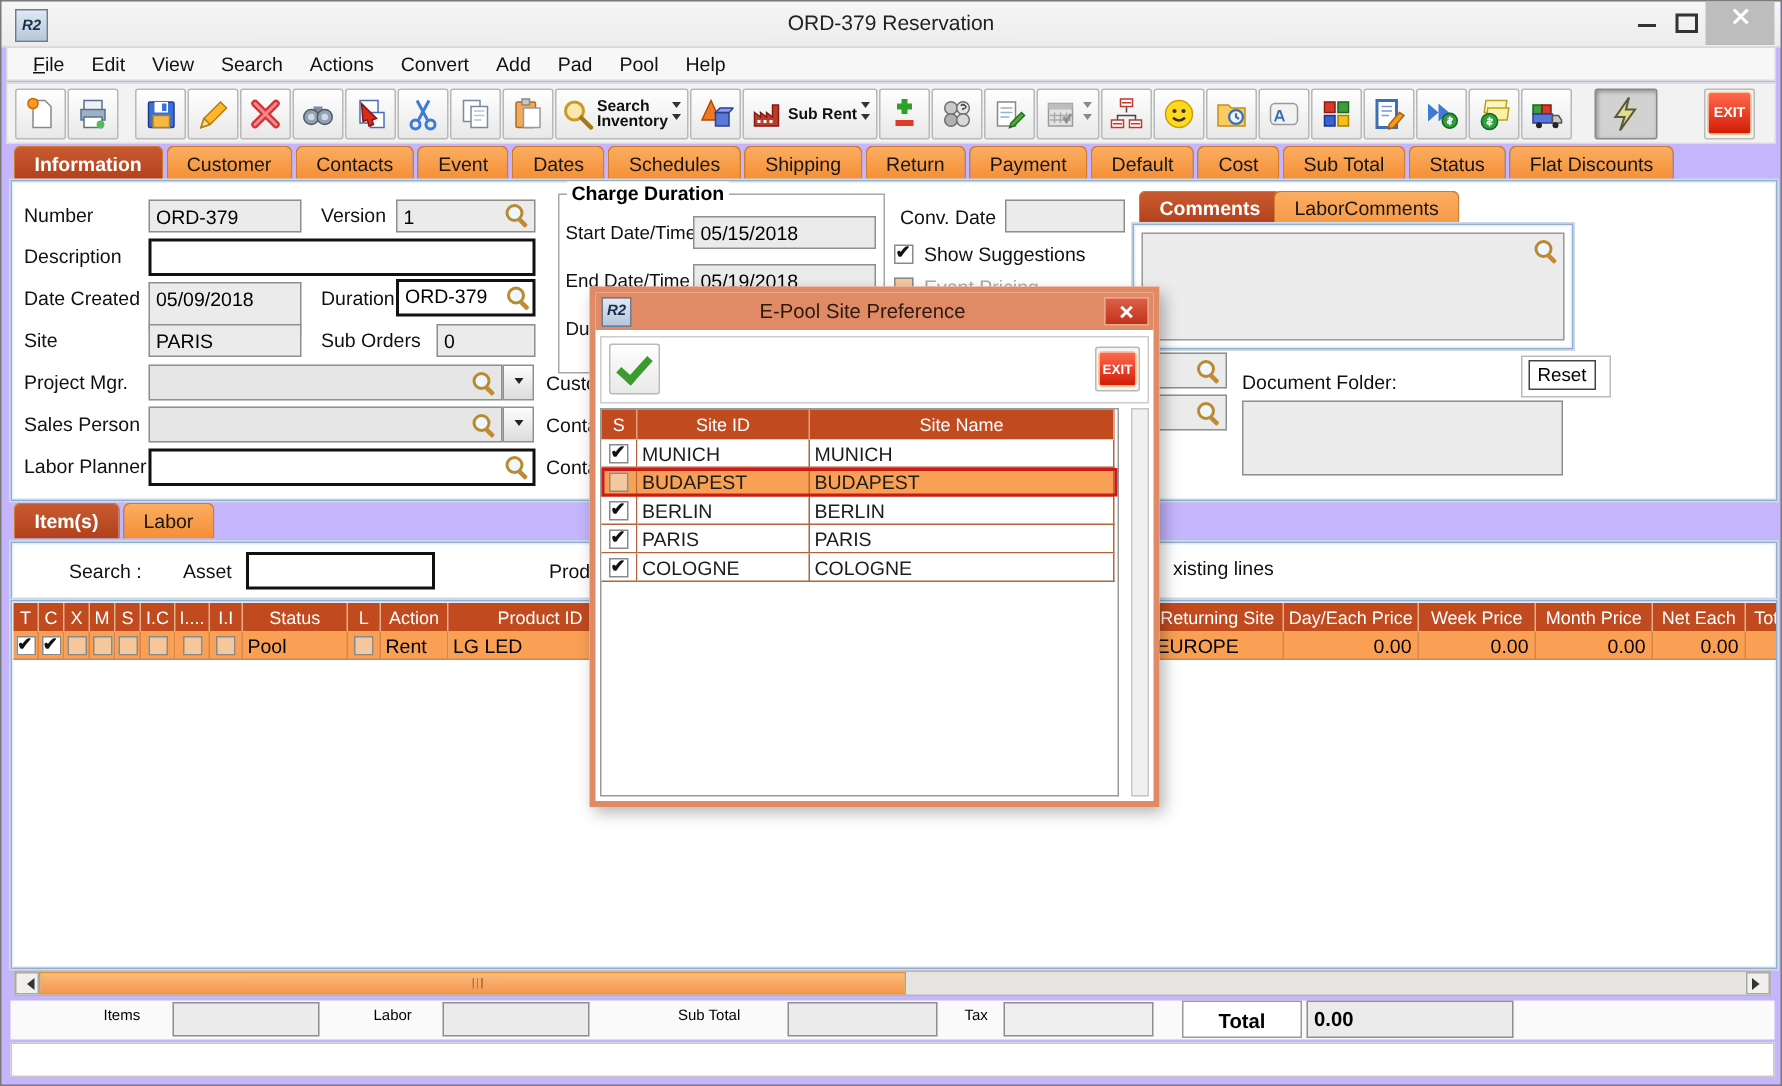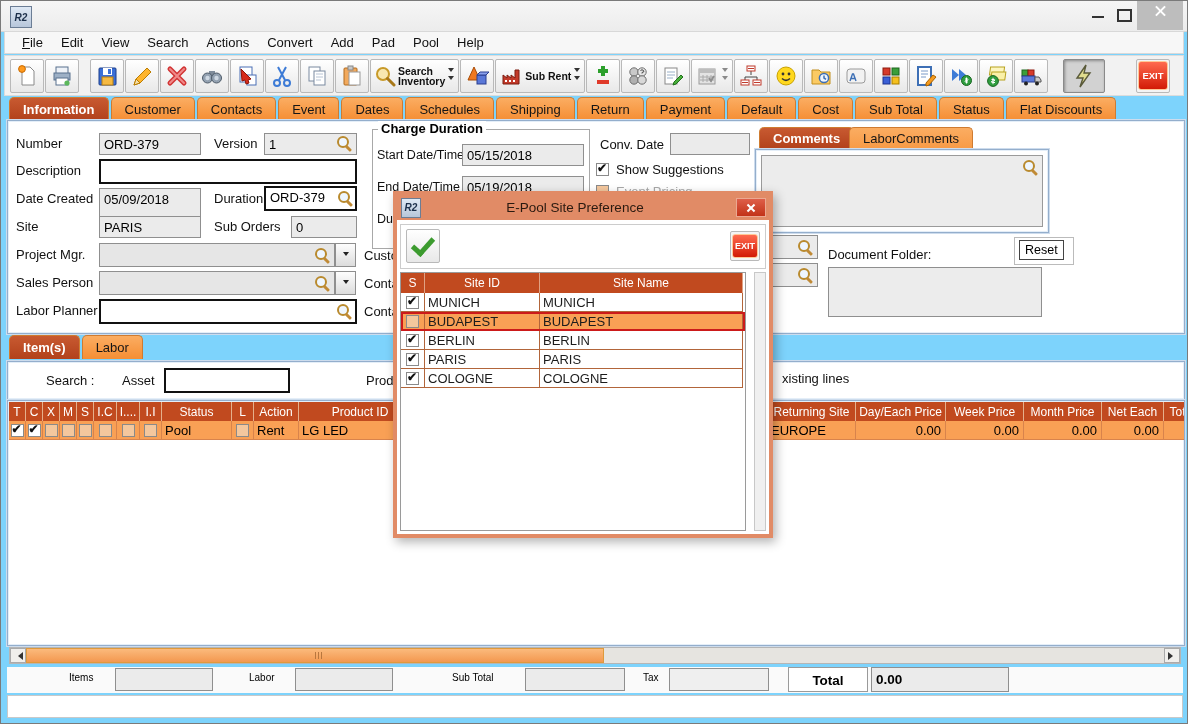--- a/index.html
+++ b/index.html
@@ -1,16 +1,16 @@
 <!DOCTYPE html>
 <html><head>
 <meta charset="utf-8">
 <style>
   html,body{margin:0;padding:0;background:#9a9a9a;font-family:"Liberation Sans",sans-serif;}
-  #window{position:relative;width:1188px;height:724px;background:#7dd3fc;border:1px solid #7a7a7a;
+  #window{position:relative;width:1188px;height:724px;background:#c4b5fd;border:1px solid #7a7a7a;
     box-sizing:border-box;font-size:13px;color:#000;overflow:hidden;}
   
   .titlebar{position:absolute;top:0;left:0;right:0;height:30px;background:linear-gradient(#F6F6F6,#ECECEC);
     border-bottom:1px solid #d5d5d5;}
   .r2badge{position:absolute;width:20px;height:20px;background:linear-gradient(#dfe9f5,#b7c6da);
     border:1px solid #6b7d95;color:#1c2f4a;font-size:10px;font-weight:bold;font-style:italic;
     display:flex;align-items:center;justify-content:center;}
   .title-text{position:absolute;left:0;right:0;top:6px;text-align:center;font-size:14px;color:#222;}
   .win-min{position:absolute;top:15px;left:1091px;width:12px;height:2px;background:#333;}
   .win-max{position:absolute;top:8px;left:1116px;width:11px;height:9px;border:2px solid #333;}
@@ -111,20 +111,21 @@
   .statusbar{position:absolute;top:694px;left:6px;width:1176px;height:23px;background:#fff;border:1px solid #c9c9c9;box-sizing:border-box;}
   svg{display:block;}
 </style>
 </head>
 <body>
 
 <div id="window">
 
   <div class="titlebar">
     <div class="r2badge" style="left:9px;top:5px;">R2</div>
+    <div class="title-text">ORD-379 Reservation</div>
     <div class="win-min"></div>
     <div class="win-max"></div>
     <div class="win-close">
         <span class="x1"></span>
         <span class="x2"></span>
       </div>
   </div>
 
   <div class="menubar">
     <span class="mi">File</span>

